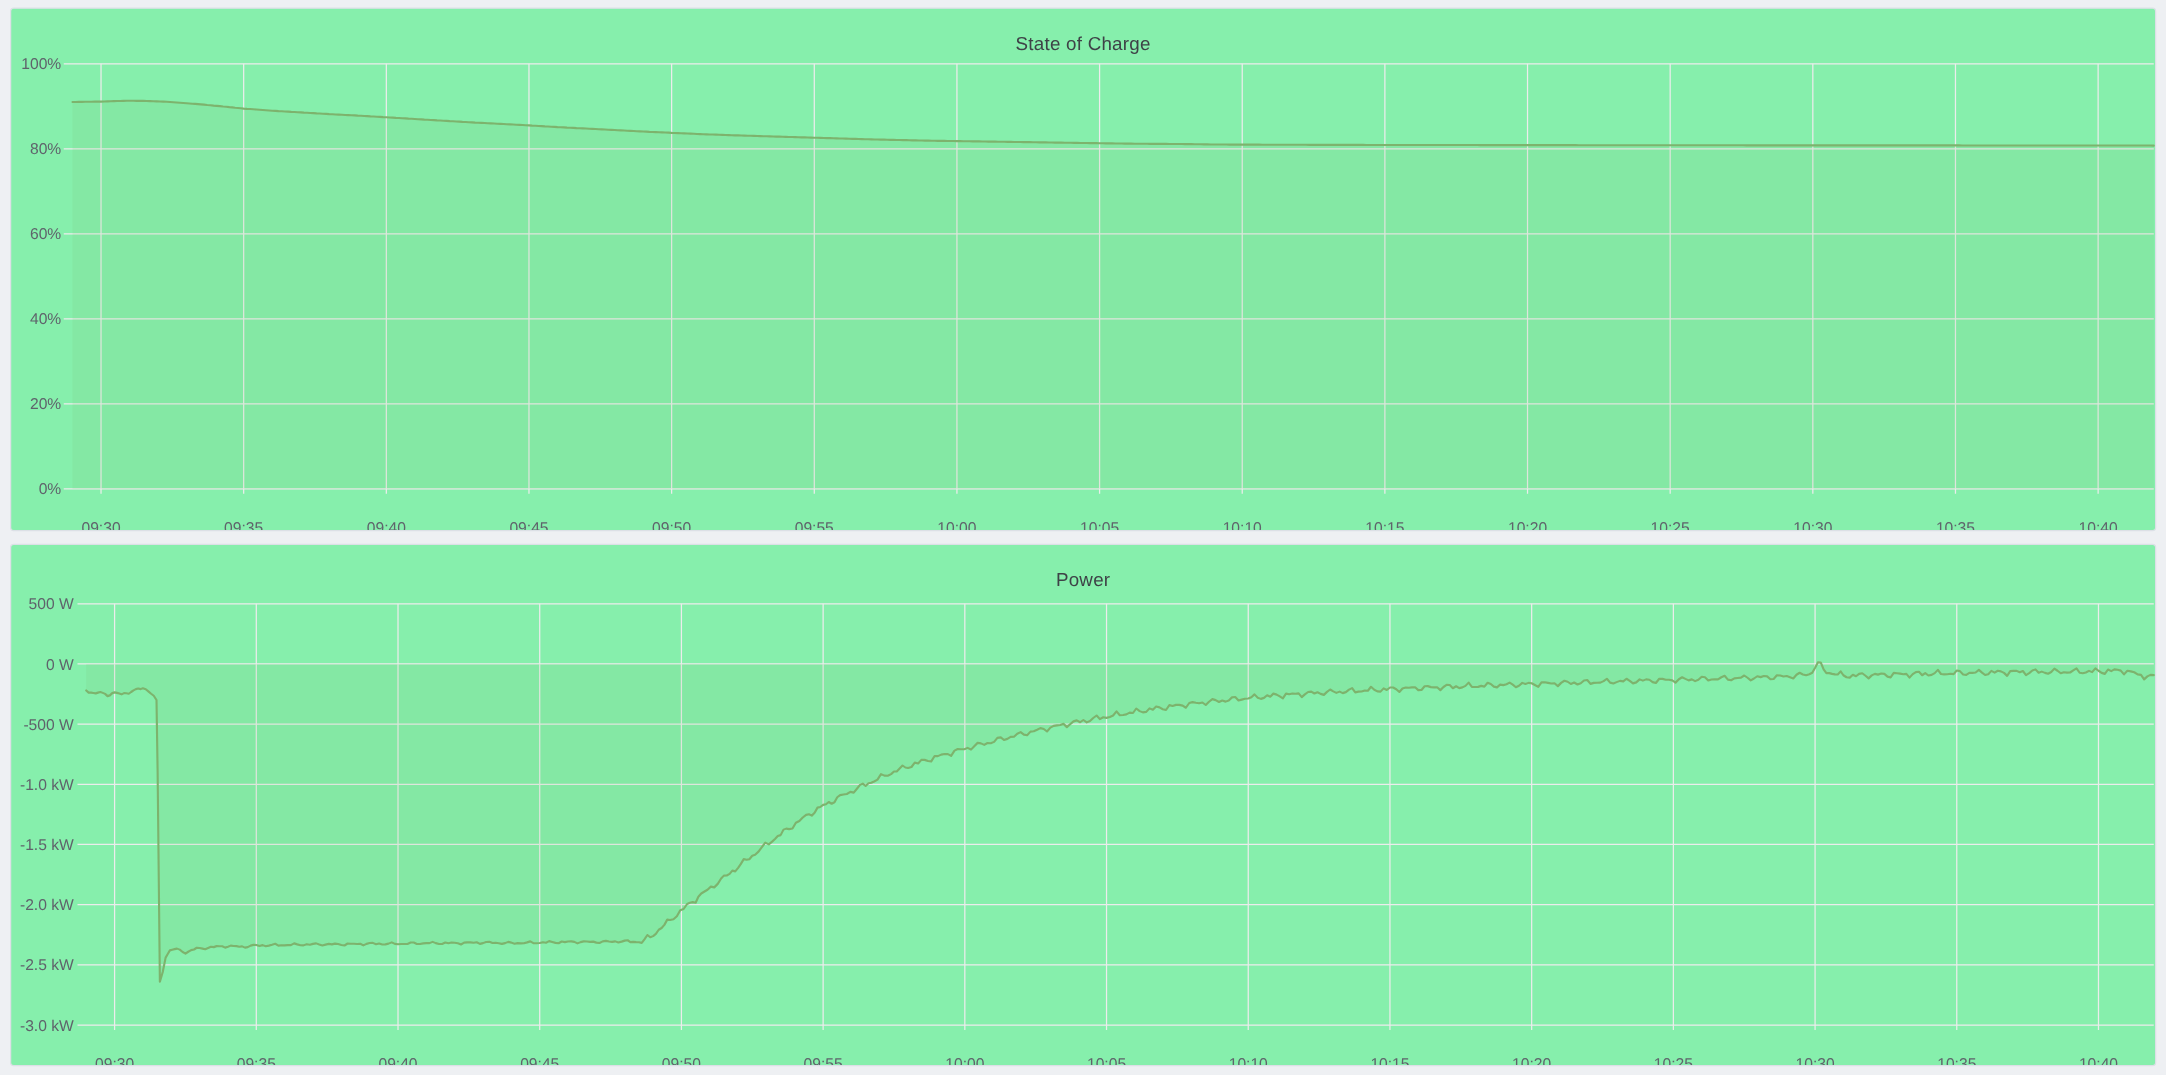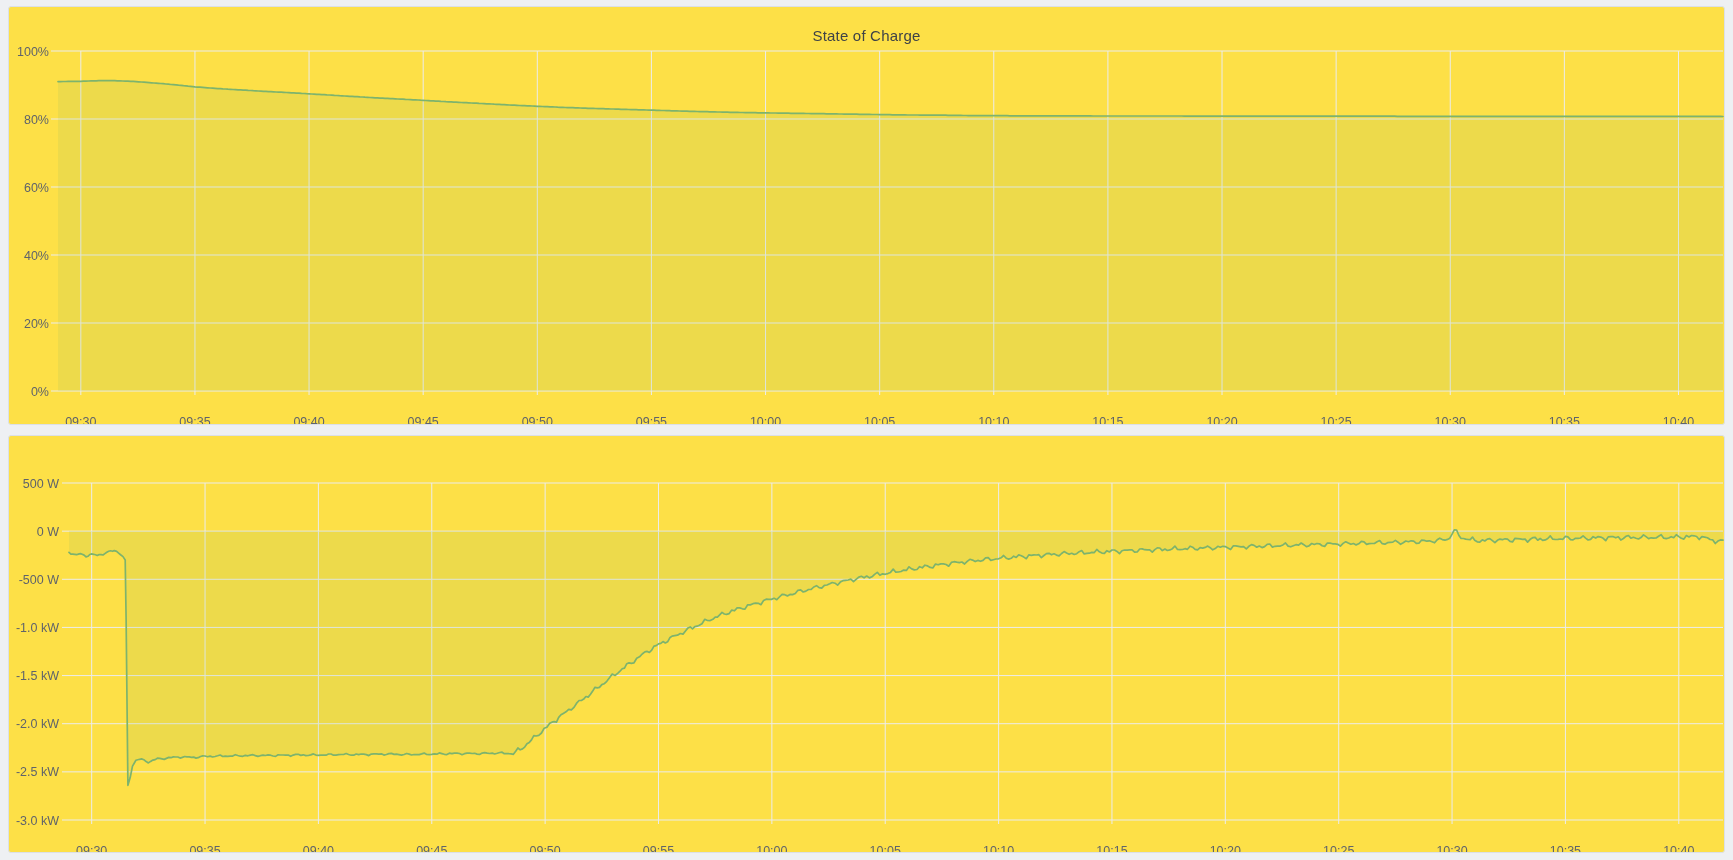--- a/index.html
+++ b/index.html
@@ -5,21 +5,21 @@
   html,body{margin:0;padding:0;}
   body{
     width:1733px;height:860px;overflow:hidden;
     background:#eef0f3;
     font-family:"Liberation Sans", sans-serif;
     position:relative;
   }
   .dashboard{position:absolute;inset:0;}
   .panel{
     position:absolute;
-    background:#fde047;
+    background:#86efac;
     border:1px solid #dce0e6;
     border-radius:3px;
     box-sizing:border-box;
   }
   #panel-soc{left:8px;top:6px;width:1717px;height:419px;}
   #panel-power{left:8px;top:435px;width:1717px;height:418px;}
   .panel-title{
     position:absolute;top:8px;left:0;right:0;
     text-align:center;
     font-size:15px;font-weight:500;color:#3e4247;
@@ -87,20 +87,21 @@
           <text x="1213.0164496230295" y="419" text-anchor="middle" class="tick-text">10:20</text>
           <text x="1327.135709389993" y="419" text-anchor="middle" class="tick-text">10:25</text>
           <text x="1441.2549691569568" y="419" text-anchor="middle" class="tick-text">10:30</text>
           <text x="1555.3742289239203" y="419" text-anchor="middle" class="tick-text">10:35</text>
           <text x="1669.493488690884" y="419" text-anchor="middle" class="tick-text">10:40</text>
         </g>
       </svg>
   </section>
 
   <section class="panel" id="panel-power">
+    <h2 class="panel-title">Power</h2>
     <svg class="chart" id="chart-power" width="1715" height="416" viewBox="0 0 1715 416">
         <g>
           <line x1="82.67306374228924" x2="82.67306374228924" y1="47" y2="388" stroke="#ececec" stroke-width="1"></line>
           <line x1="196.03838245373544" x2="196.03838245373544" y1="47" y2="388" stroke="#ececec" stroke-width="1"></line>
           <line x1="309.40370116518164" x2="309.40370116518164" y1="47" y2="388" stroke="#ececec" stroke-width="1"></line>
           <line x1="422.76901987662785" x2="422.76901987662785" y1="47" y2="388" stroke="#ececec" stroke-width="1"></line>
           <line x1="536.134338588074" x2="536.134338588074" y1="47" y2="388" stroke="#ececec" stroke-width="1"></line>
           <line x1="649.4996572995202" x2="649.4996572995202" y1="47" y2="388" stroke="#ececec" stroke-width="1"></line>
           <line x1="762.8649760109664" x2="762.8649760109664" y1="47" y2="388" stroke="#ececec" stroke-width="1"></line>
           <line x1="876.2302947224125" x2="876.2302947224125" y1="47" y2="388" stroke="#ececec" stroke-width="1"></line>

